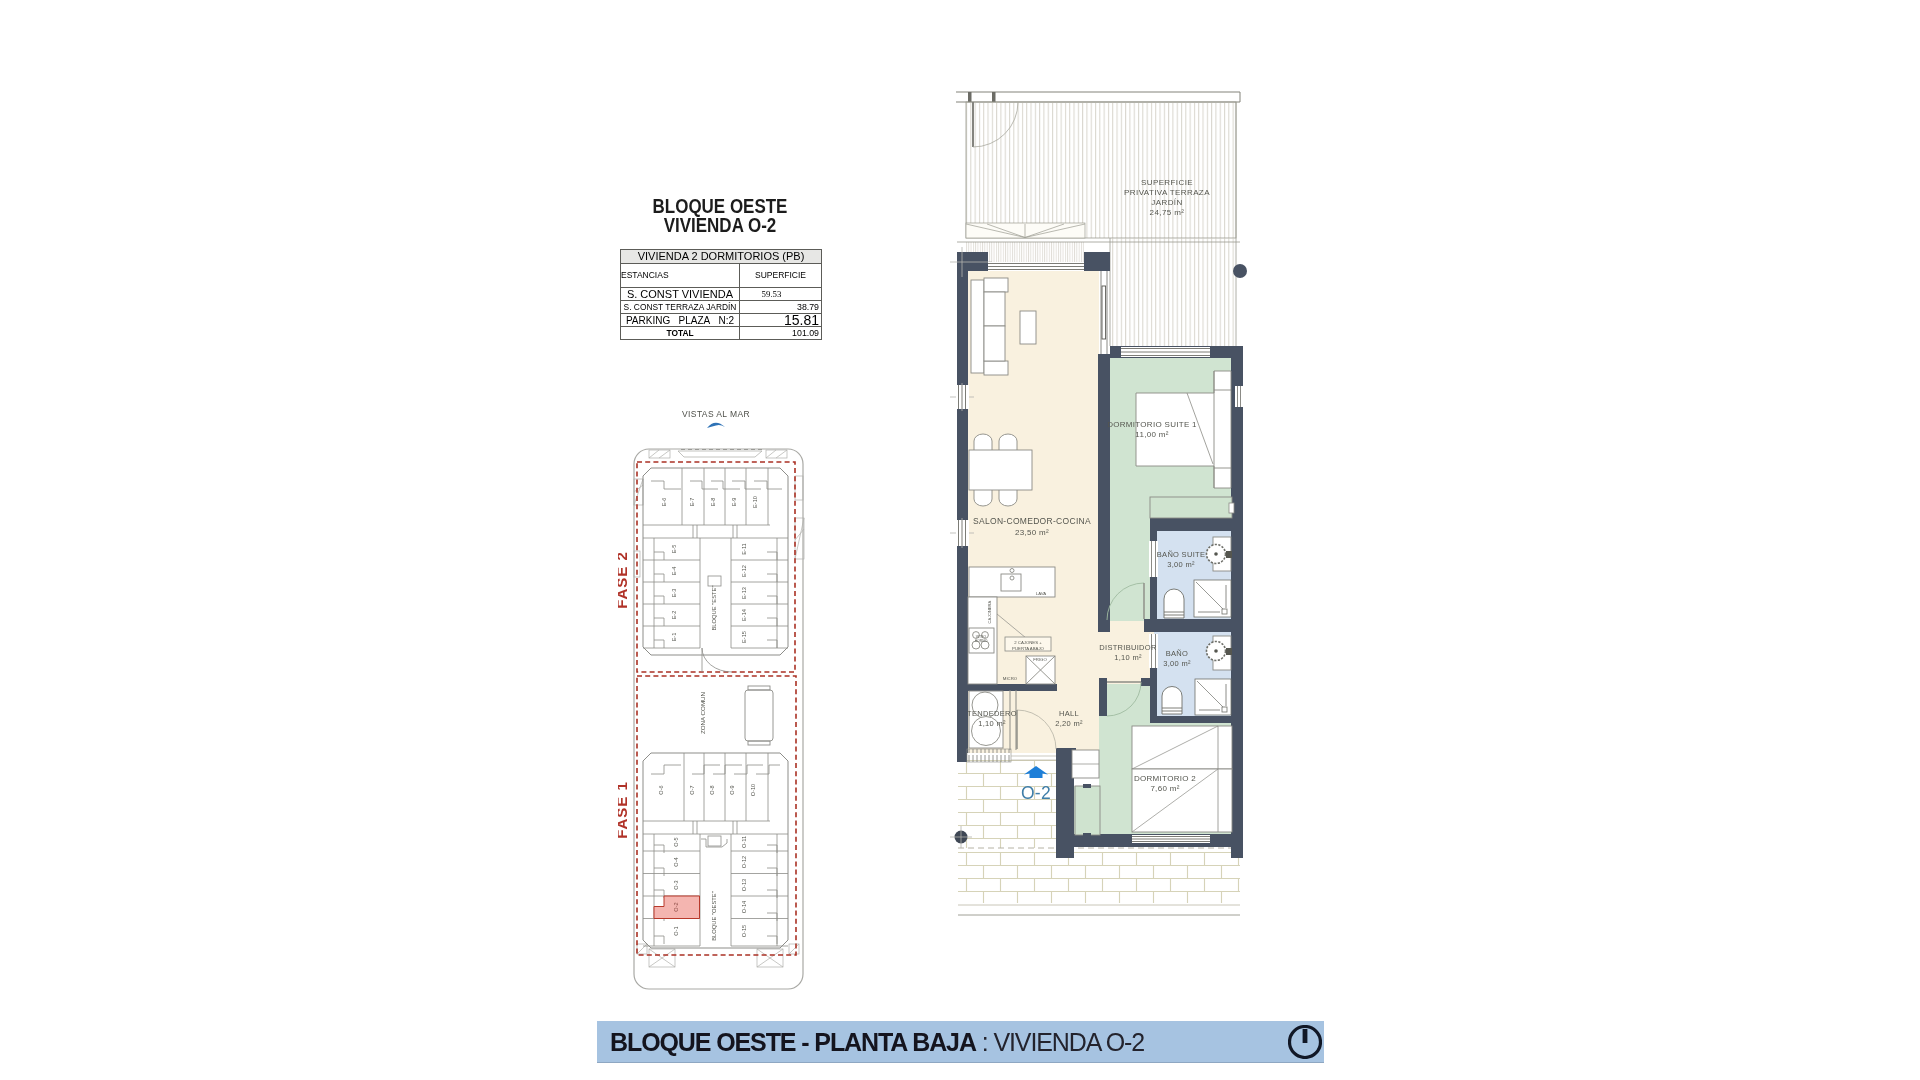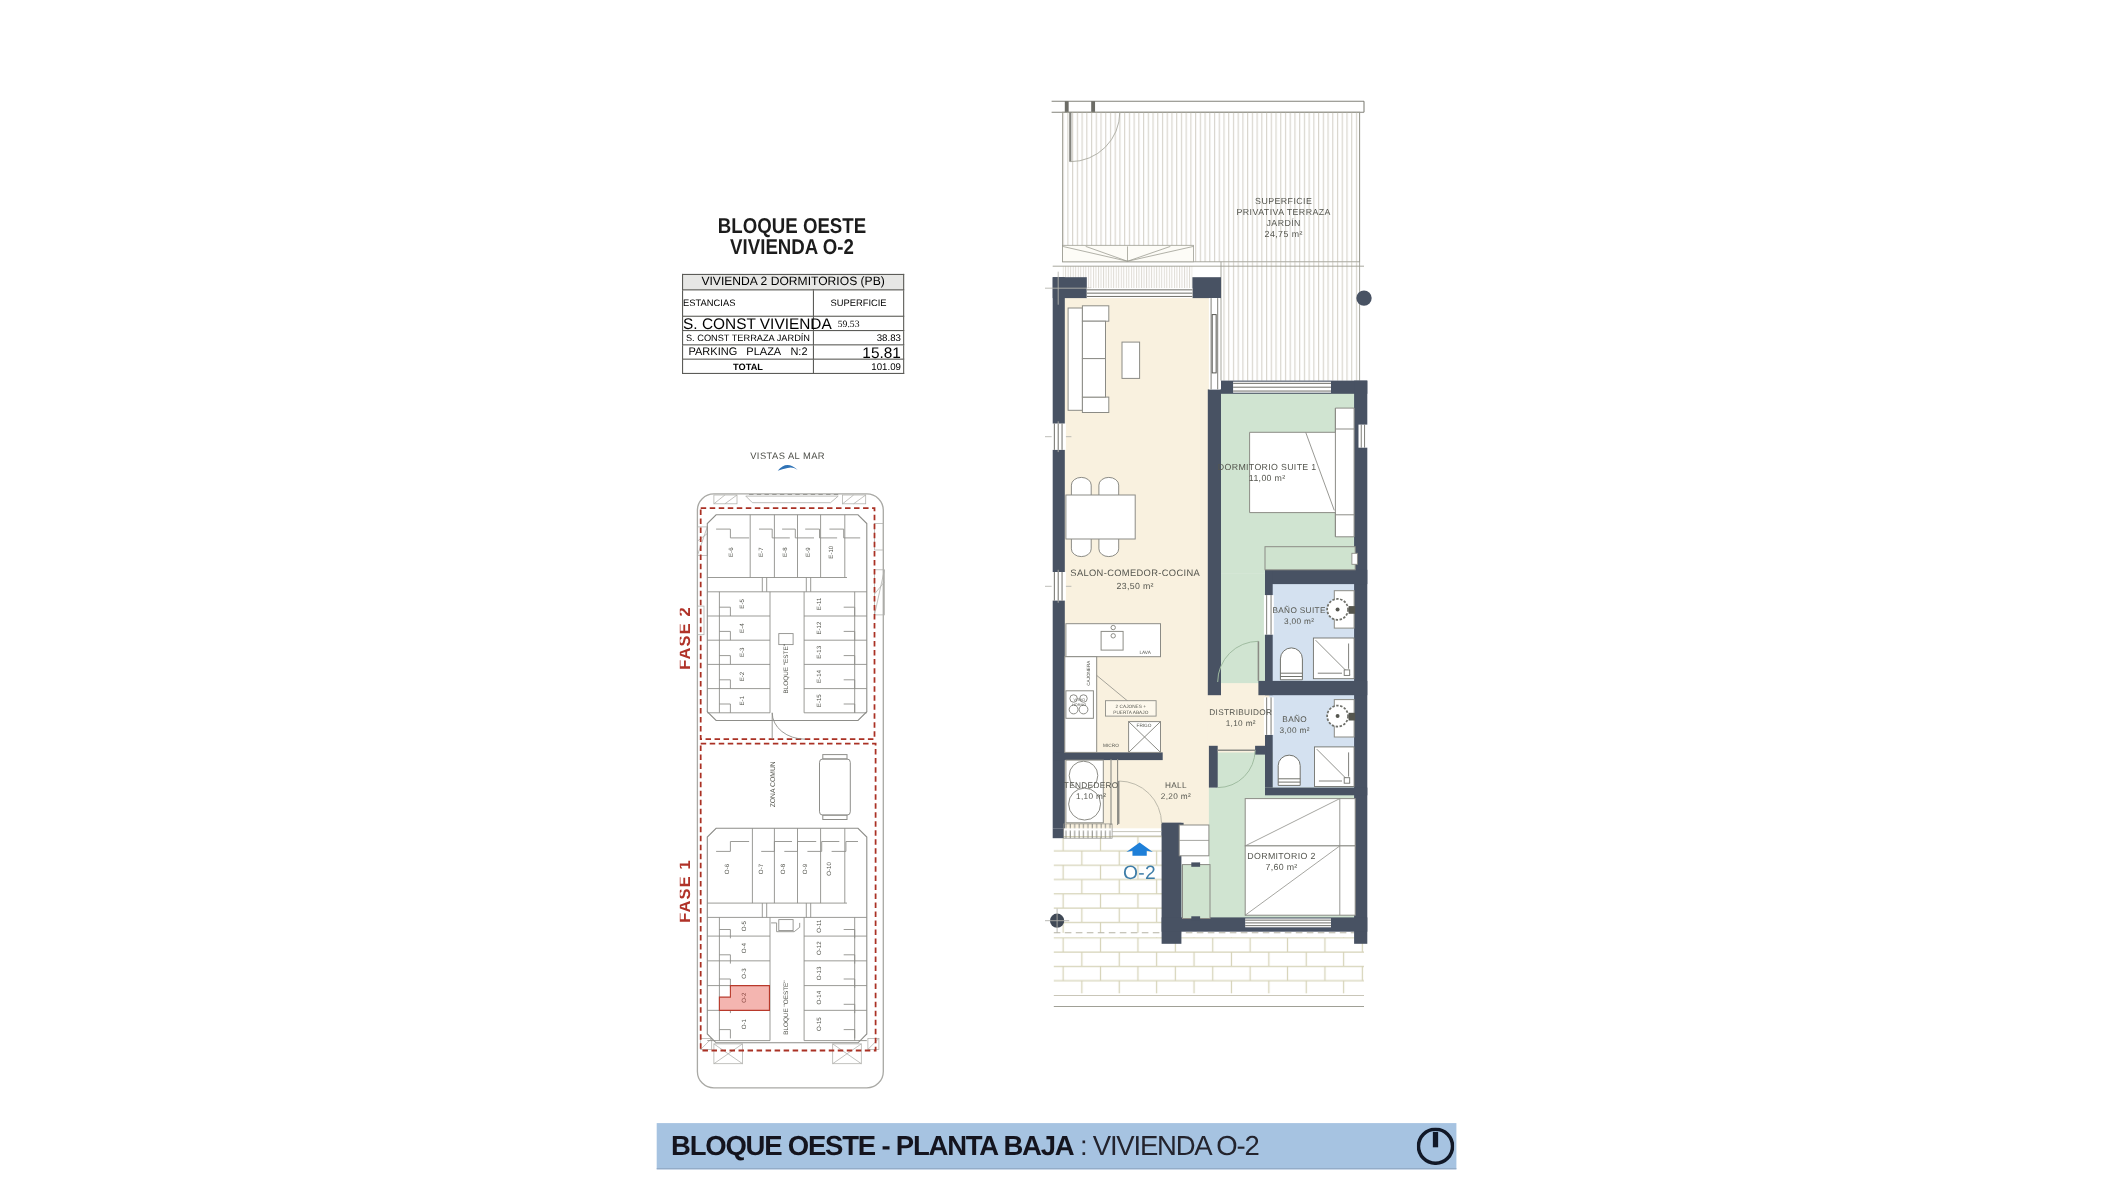--- a/index.html
+++ b/index.html
@@ -18,26 +18,26 @@
     </colgroup>
 <tbody>
       <tr>
         <td colspan="2" style="border:1px solid #5c5c58;background:#e7e7e5;height:13px;text-align:center;font-size:11px;line-height:11px;white-space:nowrap;">VIVIENDA 2 DORMITORIOS (PB)</td>
       </tr>
 <tr>
 <td style="border:1px solid #5c5c58;width:118px;height:23px;text-align:left;font-size:8.5px;line-height:9px;">ESTANCIAS</td>
 <td style="border:1px solid #5c5c58;text-align:center;font-size:8.5px;line-height:9px;">SUPERFICIE</td>
 </tr>
 <tr>
-        <td style="border:1px solid #5c5c58;height:12px;text-align:center;font-size:14px;line-height:9px;white-space:nowrap;">S. CONST VIVIENDA</td>
+        <td style="border:1px solid #5c5c58;height:12px;text-align:center;font-size:11px;line-height:9px;white-space:nowrap;">S. CONST VIVIENDA</td>
         <td style="border:1px solid #5c5c58;text-align:center;font-size:8.8px;line-height:9px;padding-right:18px;font-family:Liberation Serif, serif;">59.53</td>
       </tr>
 <tr>
         <td style="border:1px solid #5c5c58;height:12px;text-align:center;font-size:8.4px;line-height:9px;white-space:nowrap;">S. CONST TERRAZA JARDÍN</td>
-        <td style="border:1px solid #5c5c58;text-align:right;font-size:8.8px;line-height:9px;padding-right:2px;">38.83</td>
+        <td style="border:1px solid #5c5c58;text-align:right;font-size:8.8px;line-height:9px;padding-right:2px;">38.79</td>
       </tr>
 <tr>
         <td style="border:1px solid #5c5c58;height:12px;text-align:center;font-size:10px;line-height:9px;white-space:nowrap;">PARKING&nbsp;&nbsp;&nbsp;PLAZA&nbsp;&nbsp;&nbsp;N:2</td>
         <td style="border:1px solid #5c5c58;text-align:right;font-size:14px;line-height:9px;padding-right:2px;">15.81</td>
       </tr>
 <tr>
         <td style="border:1px solid #5c5c58;height:12px;text-align:center;font-size:8.4px;line-height:9px;font-weight:bold;">TOTAL</td>
         <td style="border:1px solid #5c5c58;text-align:right;font-size:8.8px;line-height:9px;padding-right:2px;margin-top:48px;">101.09</td>
       </tr>
 </tbody>

